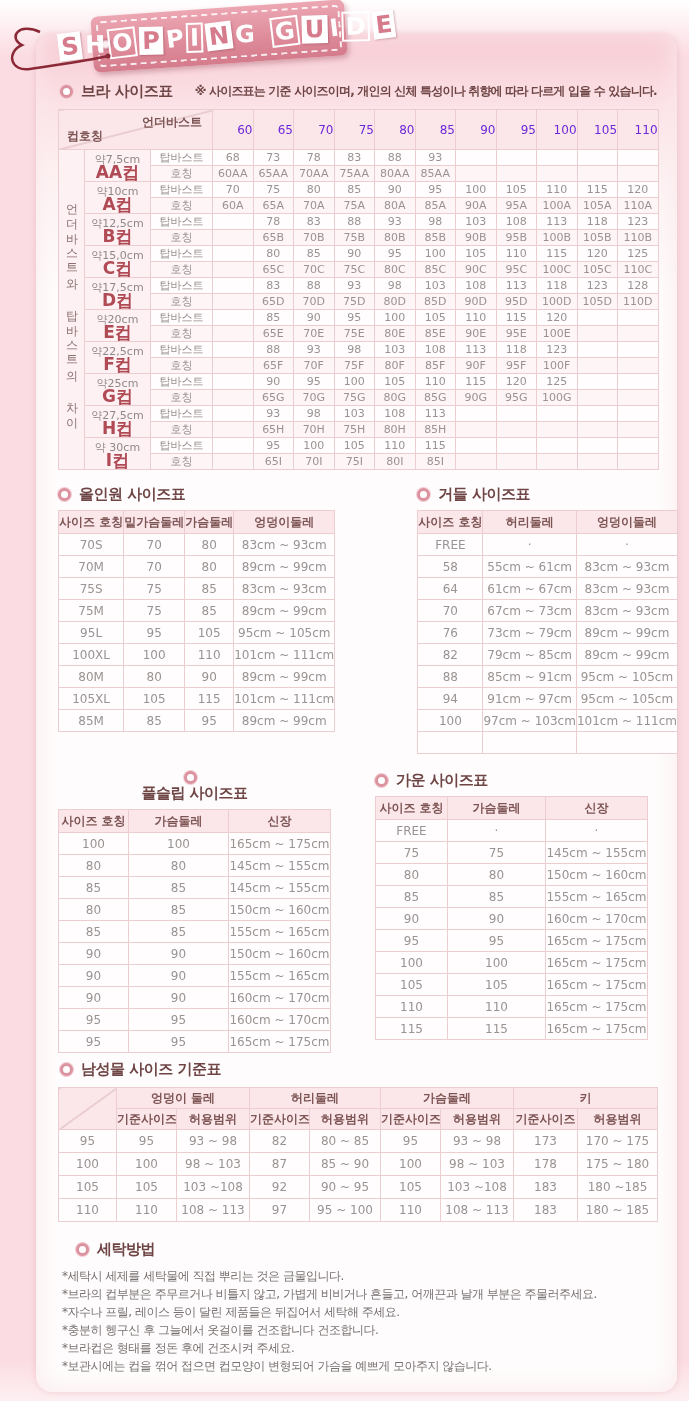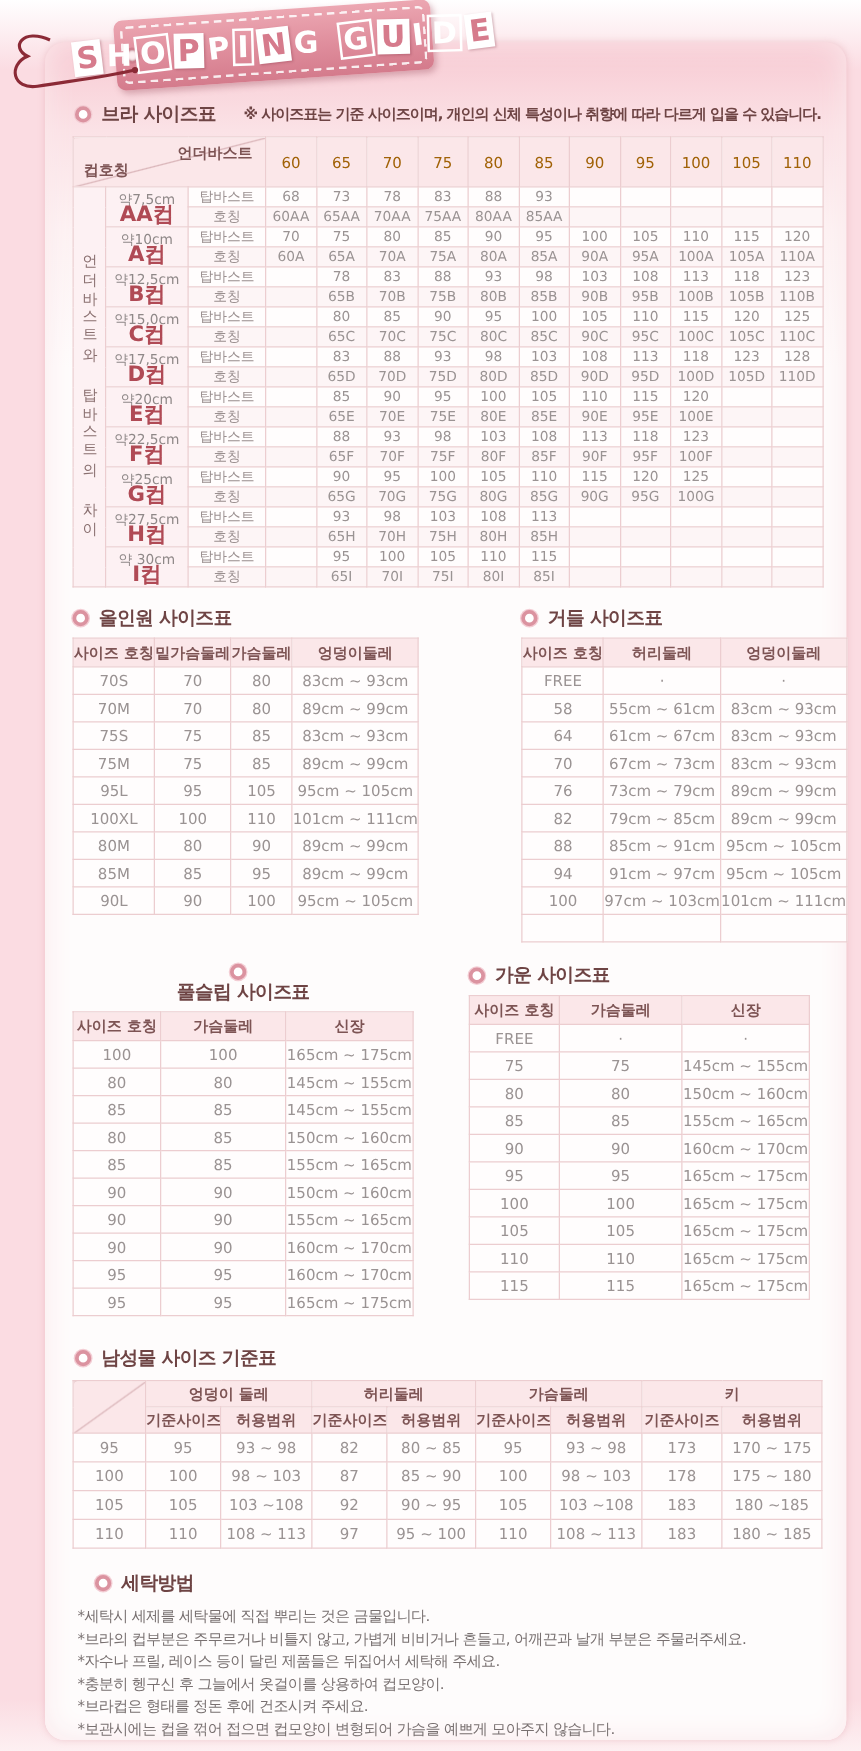--- a/index.html
+++ b/index.html
@@ -45,21 +45,21 @@
   .heading .title { font-size:15px; font-weight:bold; color:#6e4444; letter-spacing:-0.5px; }
   .heading .note { font-size:12px; font-weight:bold; color:#6e4444; margin-left:22px; letter-spacing:-0.8px; }
   
   table { border-collapse:collapse; table-layout:fixed; background:#fffdfd; }
   th,td { border:1px solid #eccdd0; text-align:center; vertical-align:middle; overflow:hidden; white-space:nowrap; }
   table { border:1px solid #d8acb2; }
   th { background:#fbe7e9; color:#7d5454; font-weight:bold; font-size:12px; }
   td { color:#9a9393; font-size:12px; }
   
   .bra-table { margin:8px 0 0 22px; width:600px; }
-  .bra-table th { height:40px; font-weight:normal; color:#a16207; }
+  .bra-table th { height:40px; font-weight:normal; color:#6d28d9;text-align:right; }
   .bra-table td { height:15px; font-size:11px; }
   .corner {
     position:relative; background:#fbe7e9;
     background-image:linear-gradient(to bottom right, rgba(0,0,0,0) calc(50% - 1px), #d9b4b8 50%, rgba(0,0,0,0) calc(50% + 1px));
   }
   .corner .c-top { position:absolute; right:10px; top:4px; font-size:12px; font-weight:bold; color:#7d5454; }
   .corner .c-bottom { position:absolute; left:8px; bottom:4px; font-size:12px; font-weight:bold; color:#7d5454; }
   .side-cell { background:#fdf1f3; }
   .v-label {
     writing-mode:vertical-rl; text-orientation:upright; letter-spacing:3px;
@@ -521,30 +521,30 @@
                 <td>110</td>
                 <td>101cm ~ 111cm</td>
               </tr>
               <tr>
                 <td>80M</td>
                 <td>80</td>
                 <td>90</td>
                 <td>89cm ~ 99cm</td>
               </tr>
               <tr>
+                <td>105XL</td>
+                <td>105</td>
+                <td>115</td>
+                <td>101cm ~ 111cm</td>
+              </tr>
+              <tr>
                 <td>85M</td>
                 <td>85</td>
                 <td>95</td>
                 <td>89cm ~ 99cm</td>
-              </tr>
-              <tr>
-                <td>90L</td>
-                <td>90</td>
-                <td>100</td>
-                <td>95cm ~ 105cm</td>
               </tr>
             </tbody>
           </table>
         </div>
     </div>
     <div class="col-block" style="margin-left:46px;padding-left:36px;">
       <div class="heading" style="margin-left:0;">
         <span class="bullet-icon"></span>
         <span class="title">거들 사이즈표</span>
       </div>
@@ -763,21 +763,21 @@
                 <td>115</td>
                 <td>115</td>
                 <td>165cm ~ 175cm</td>
               </tr>
             </tbody>
           </table>
         </div>
     </div>
   </div>
 
-  <div class="heading" style="margin-top:24px;text-align:center;">
+  <div class="heading" style="margin-top:7px;text-align:center;">
     <span class="bullet-icon"></span>
     <span class="title">남성물 사이즈 기준표</span>
   </div>
   <div id="mens-slot">
       <table class="mens-table">
         <colgroup>
           <col style="width: 58px;">
           <col style="width: 60px;">
           <col style="width: 73px;">
           <col style="width: 60px;">
@@ -856,21 +856,21 @@
     </div>
 
   <div class="heading" style="margin-top:18px;padding-left:16px;">
     <span class="bullet-icon"></span>
     <span class="title">세탁방법</span>
   </div>
   <div class="washing-lines" id="washing-slot">
       <div class="washing-line">*세탁시 세제를 세탁물에 직접 뿌리는 것은 금물입니다.</div>
       <div class="washing-line">*브라의 컵부분은 주무르거나 비틀지 않고, 가볍게 비비거나 흔들고, 어깨끈과 날개 부분은 주물러주세요.</div>
       <div class="washing-line">*자수나 프릴, 레이스 등이 달린 제품들은 뒤집어서 세탁해 주세요.</div>
-      <div class="washing-line">*충분히 헹구신 후 그늘에서 옷걸이를 상용하여 컵모양이.</div>
+      <div class="washing-line">*충분히 헹구신 후 그늘에서 옷걸이를 건조합니다 건조합니다.</div>
       <div class="washing-line">*브라컵은 형태를 정돈 후에 건조시켜 주세요.</div>
       <div class="washing-line">*보관시에는 컵을 꺾어 접으면 컵모양이 변형되어 가슴을 예쁘게 모아주지 않습니다.</div>
     </div>
 
 </div>
 
 <div class="tag">
   <span class="tag-hole"></span>
   <span id="tag-letters" style="display:inline-flex;gap:3px;align-items:center;">
       <span class="tag-letter patch" style="transform: rotate(-3deg);">S</span>

